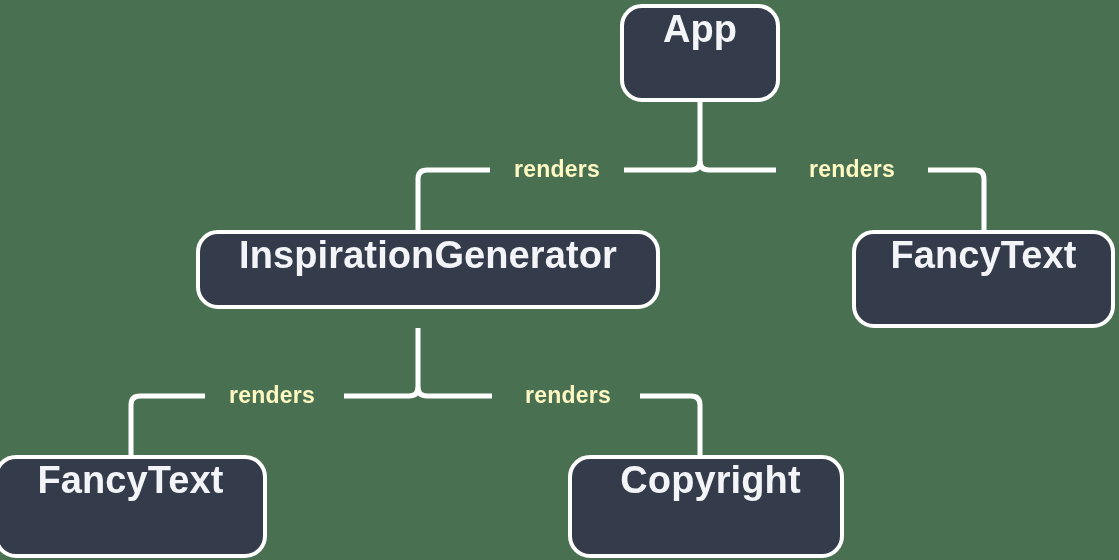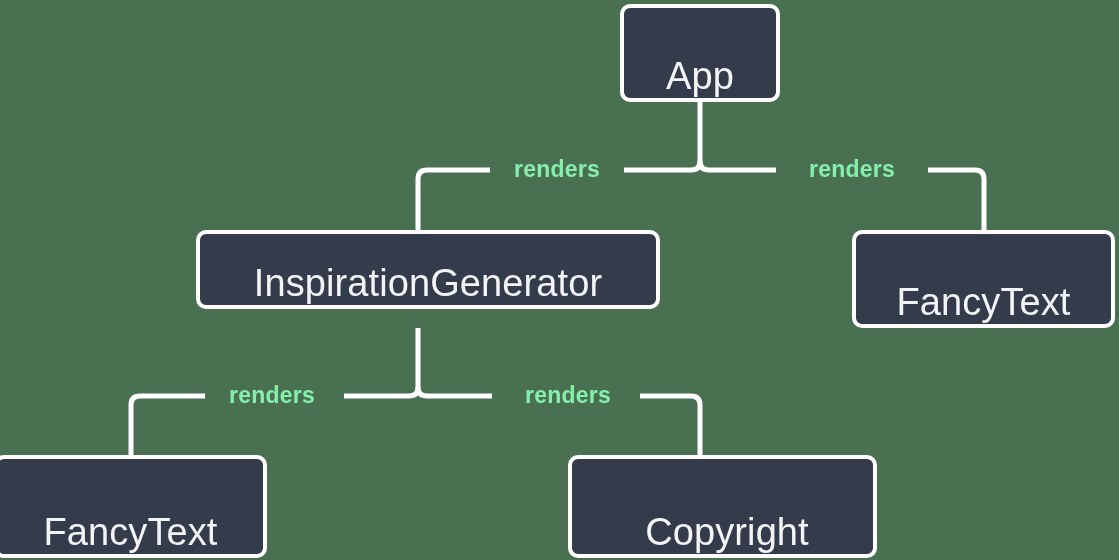--- a/index.html
+++ b/index.html
@@ -25,33 +25,33 @@
     top: 0;
     width: 1119px;
     height: 560px;
     pointer-events: none;
   }
   .node-box {
     position: absolute;
     box-sizing: border-box;
     background: #343b4a;
     border: 4px solid #ffffff;
-    border-radius: 10px;
+    border-radius: 22px;
     display: flex;
-    align-items: flex-end;
+    align-items: flex-start;
     justify-content: center;
     color: #f2f4f7;
     font-size: 38px;
-    font-weight: 400;
+    font-weight: 700;
     letter-spacing: 0.1px;
     white-space: nowrap;
   }
   .edge-label {
     position: absolute;
-    color: #86efac;
+    color: #fef9c3;
     font-size: 23px;
     font-weight: 600;
     letter-spacing: 0.2px;
     white-space: nowrap;
     transform: translate(-50%, -50%);
     line-height: 1;
     text-align: right;
   }
 </style>
 </head>
@@ -83,21 +83,21 @@
   </div>
 
   <div class="node-box" style="left:852px; top:230px; width:263px; height:98px;">
     <span>FancyText</span>
   </div>
 
   <div class="node-box" style="left:-6px; top:455px; width:273px; height:103px;">
     <span>FancyText</span>
   </div>
 
-  <div class="node-box" style="left:568px; top:455px; width:309px; height:103px;padding-left:9px;">
+  <div class="node-box" style="left:568px; top:455px; width:276px; height:103px;padding-left:9px;">
     <span>Copyright</span>
   </div>
 
   <div class="edge-label" style="left:557px; top:169px;">renders</div>
 
   <div class="edge-label" style="left:852px; top:169px;">renders</div>
 
   <div class="edge-label" style="left:272px; top:395px;">renders</div>
 
   <div class="edge-label" style="left:568px; top:395px;">renders</div>

